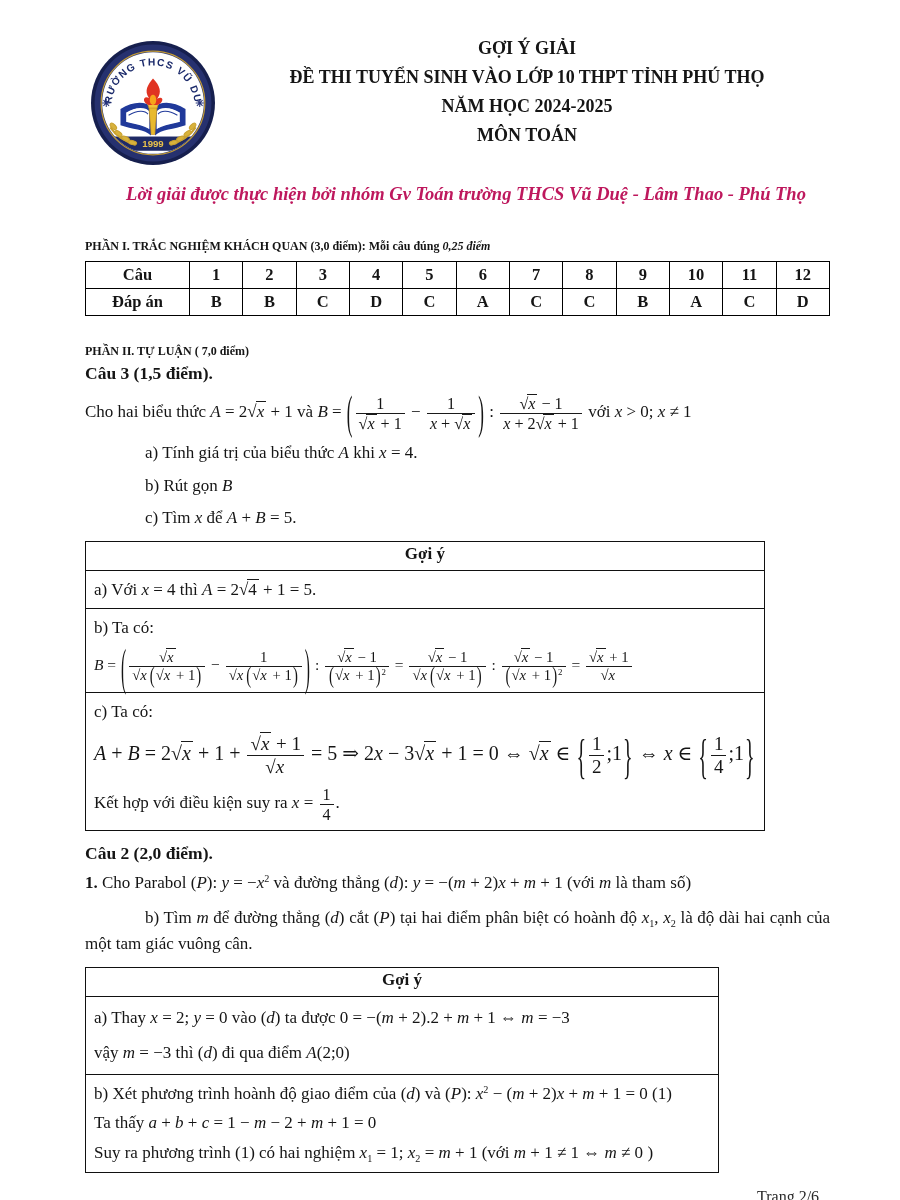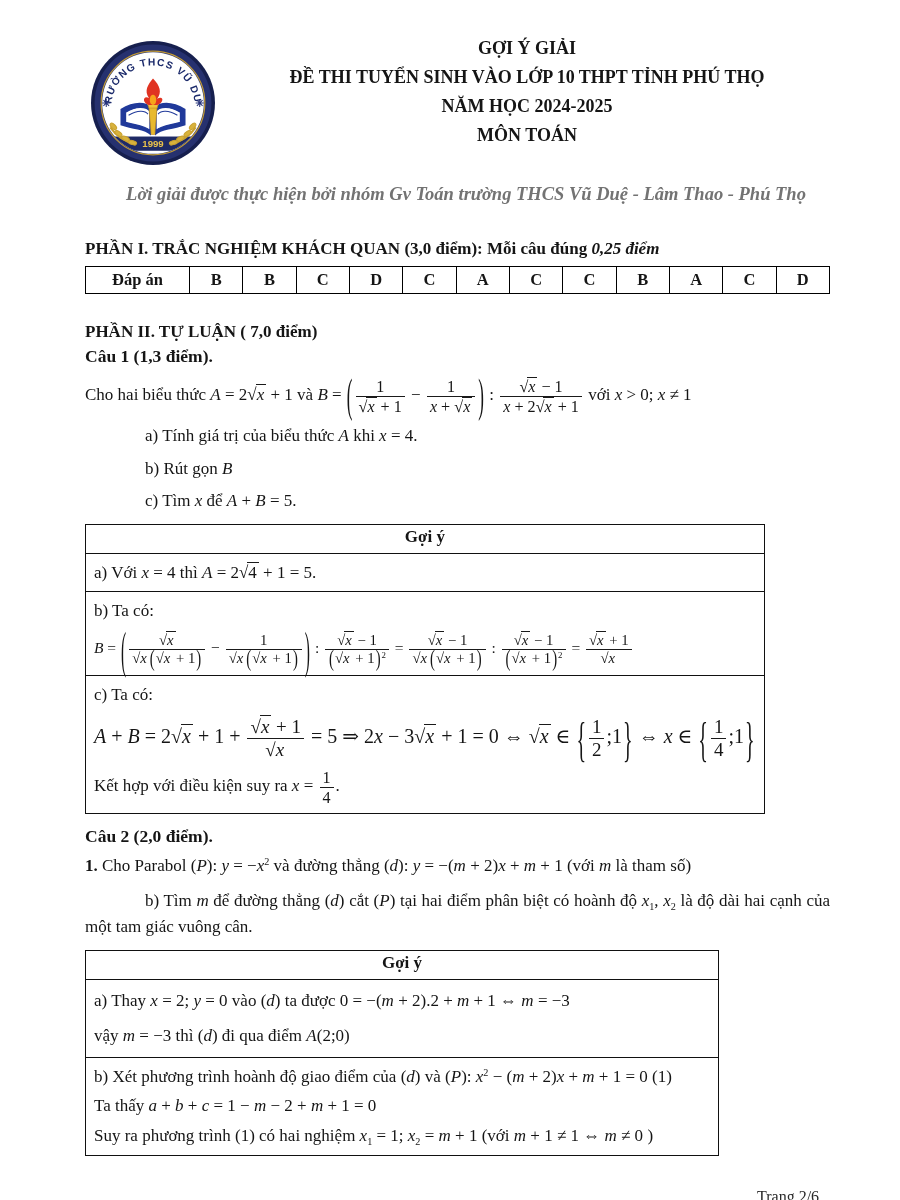--- a/index.html
+++ b/index.html
@@ -3,23 +3,23 @@
 <meta charset="utf-8">
 <style>
   html,body{margin:0;padding:0;background:#fff;}
   .page{position:relative;width:900px;height:1200px;background:#ffffff;overflow:hidden;
         font-family:"Liberation Serif","DejaVu Serif",serif;color:#151515;}
   
   .logo{position:absolute;left:90px;top:40px;width:126px;height:126px;}
   
   .header{padding-top:34px;margin-left:212px;margin-right:58px;text-align:center;
           font-weight:700;font-size:18px;line-height:29px;}
-  .credit{margin-top:34px;text-align:center;color:#737373;font-weight:700;font-style:italic;font-size:18.5px;margin-left:32px;}
+  .credit{margin-top:34px;text-align:center;color:#be185d;font-weight:700;font-style:italic;font-size:18.5px;margin-left:32px;}
   .content{margin-left:85px;width:745px;}
-  .h17{font-size:17px;font-weight:700;}
+  .h17{font-size:12px;font-weight:700;}
   .p1h{margin-top:34px;}
   .p1h .i{font-style:italic;}
   table.ans{margin-top:7px;width:745px;border-collapse:collapse;table-layout:fixed;
             font-weight:700;font-size:16.5px;}
   table.ans td{border:1.6px solid #000;height:26px;text-align:center;vertical-align:middle;padding:0;}
   table.ans col.c0{width:104px;}
   .p2h{margin-top:28px;}
   .cauh{margin-top:4px;font-weight:700;font-size:17.5px;}
   .cau2h{margin-top:12px;font-weight:700;font-size:17.5px;}
   .line{font-size:17px;line-height:1.5;}
@@ -120,39 +120,54 @@
       <span>PHẦN I. TRẮC NGHIỆM KHÁCH QUAN (3,0 điểm): Mỗi câu đúng </span><span class="i">0,25 điểm</span>
     </div>
 
     <table class="ans">
       <colgroup>
           <col class="c0">
           <col span="12">
         </colgroup>
       <tbody>
         <tr>
+          <td>Câu</td>
+        <td>1</td>
+            <td>2</td>
+            <td>3</td>
+            <td>4</td>
+            <td>5</td>
+            <td>6</td>
+            <td>7</td>
+            <td>8</td>
+            <td>9</td>
+            <td>10</td>
+            <td>11</td>
+            <td>12</td>
+          </tr>
+        <tr>
           <td>Đáp án</td>
         <td>B</td>
             <td>B</td>
             <td>C</td>
             <td>D</td>
             <td>C</td>
             <td>A</td>
             <td>C</td>
             <td>C</td>
             <td>B</td>
             <td>A</td>
             <td>C</td>
             <td>D</td>
           </tr>
       </tbody>
     </table>
 
     <div class="h17 p2h">PHẦN II. TỰ LUẬN ( 7,0 điểm)</div>
-    <div class="cauh">Câu 1 (1,3 điểm).</div>
+    <div class="cauh">Câu 3 (1,5 điểm).</div>
 
     <div class="line intro"><span class="txt">Cho hai biểu thức </span><span class="math"><span class="mv">A</span><span class="mu"> = 2</span><span class="sq"><span class="rg">√</span><span class="rb"><span class="mv">x</span></span></span><span class="mu"> + 1</span></span><span class="txt"> và </span><span class="math"><span class="mv">B</span><span class="mu"> = </span><span class="bp" style="transform: scaleY(2.7);">(</span><span class="f"><span class="fn"><span class="mu">1</span></span><span class="fd"><span class="sq"><span class="rg">√</span><span class="rb"><span class="mv">x</span></span></span><span class="mu"> + 1</span></span></span><span class="mu"> − </span><span class="f"><span class="fn"><span class="mu">1</span></span><span class="fd"><span class="mv">x</span><span class="mu"> + </span><span class="sq"><span class="rg">√</span><span class="rb"><span class="mv">x</span></span></span></span></span><span class="bp" style="transform: scaleY(2.7);">)</span><span class="mu"> : </span><span class="f"><span class="fn"><span class="sq"><span class="rg">√</span><span class="rb"><span class="mv">x</span></span></span><span class="mu"> − 1</span></span><span class="fd"><span class="mv">x</span><span class="mu"> + 2</span><span class="sq"><span class="rg">√</span><span class="rb"><span class="mv">x</span></span></span><span class="mu"> + 1</span></span></span></span><span class="txt"> với </span><span class="math"><span class="mv">x</span><span class="mu"> &gt; 0; </span><span class="mv">x</span><span class="mu"> ≠ 1</span></span></div>
     <div class="line item"><span class="txt">a) Tính giá trị của biểu thức </span><span class="math"><span class="mv">A</span></span><span class="txt"> khi </span><span class="math"><span class="mv">x</span><span class="mu"> = 4</span></span><span class="txt">.</span></div>
     <div class="line item"><span class="txt">b) Rút gọn </span><span class="math"><span class="mv">B</span></span></div>
     <div class="line item"><span class="txt">c) Tìm </span><span class="math"><span class="mv">x</span></span><span class="txt"> để </span><span class="math"><span class="mv">A</span><span class="mu"> + </span><span class="mv">B</span><span class="mu"> = 5</span></span><span class="txt">.</span></div>
 
     <table class="goiy">
       <tbody>
         <tr>
           <td class="gh">Gợi ý</td>

